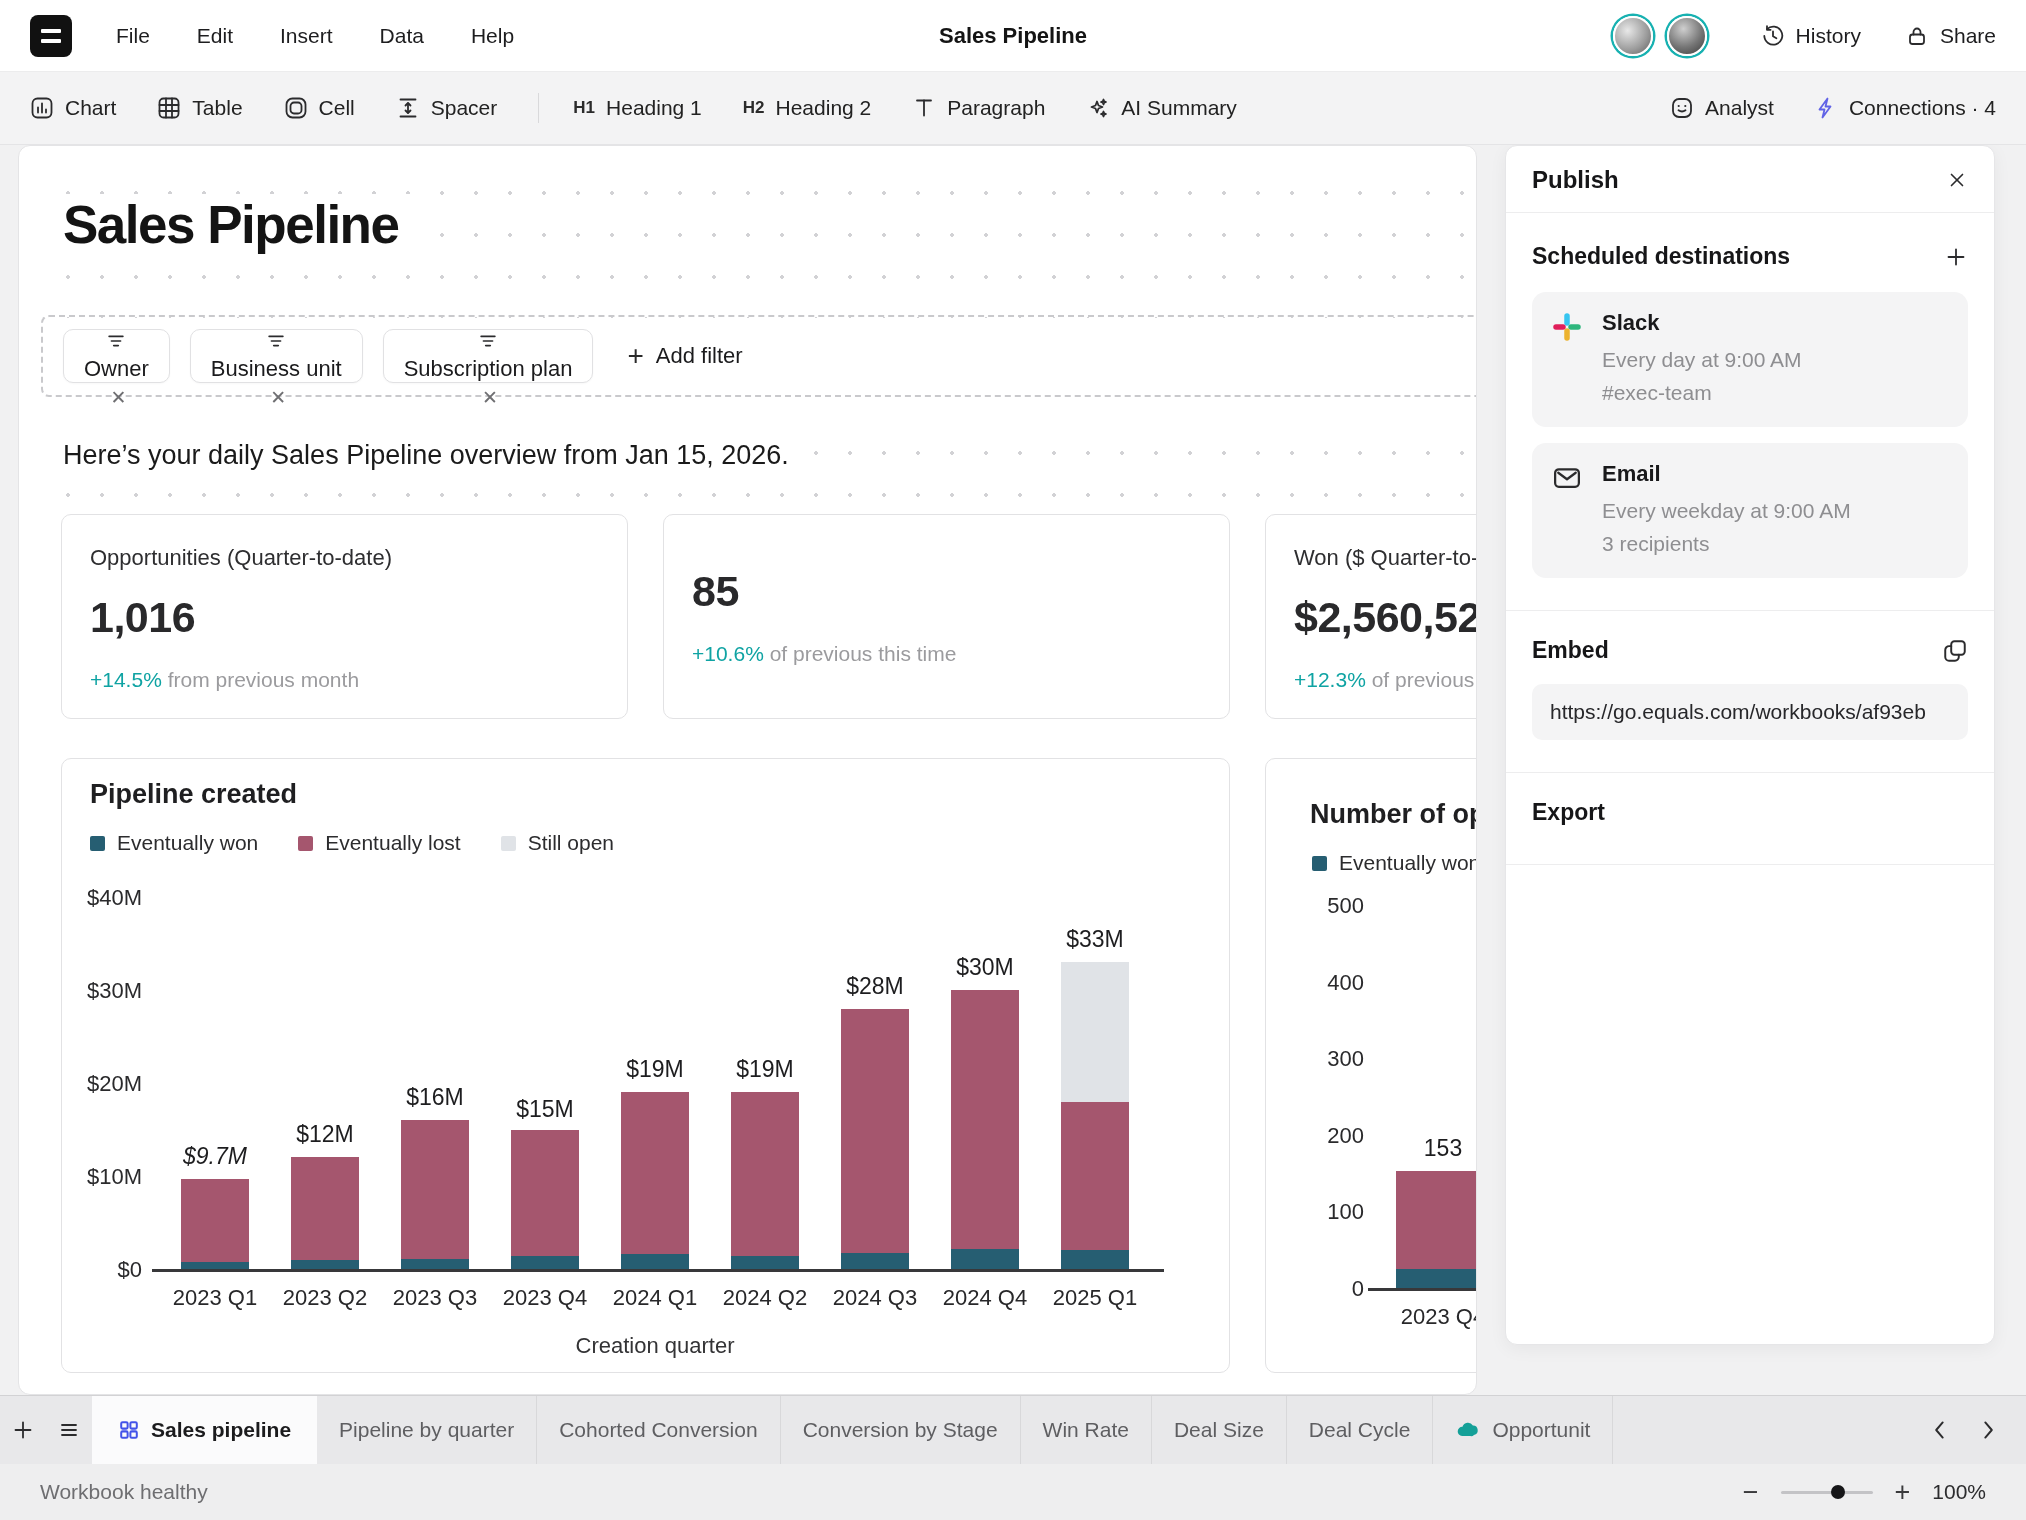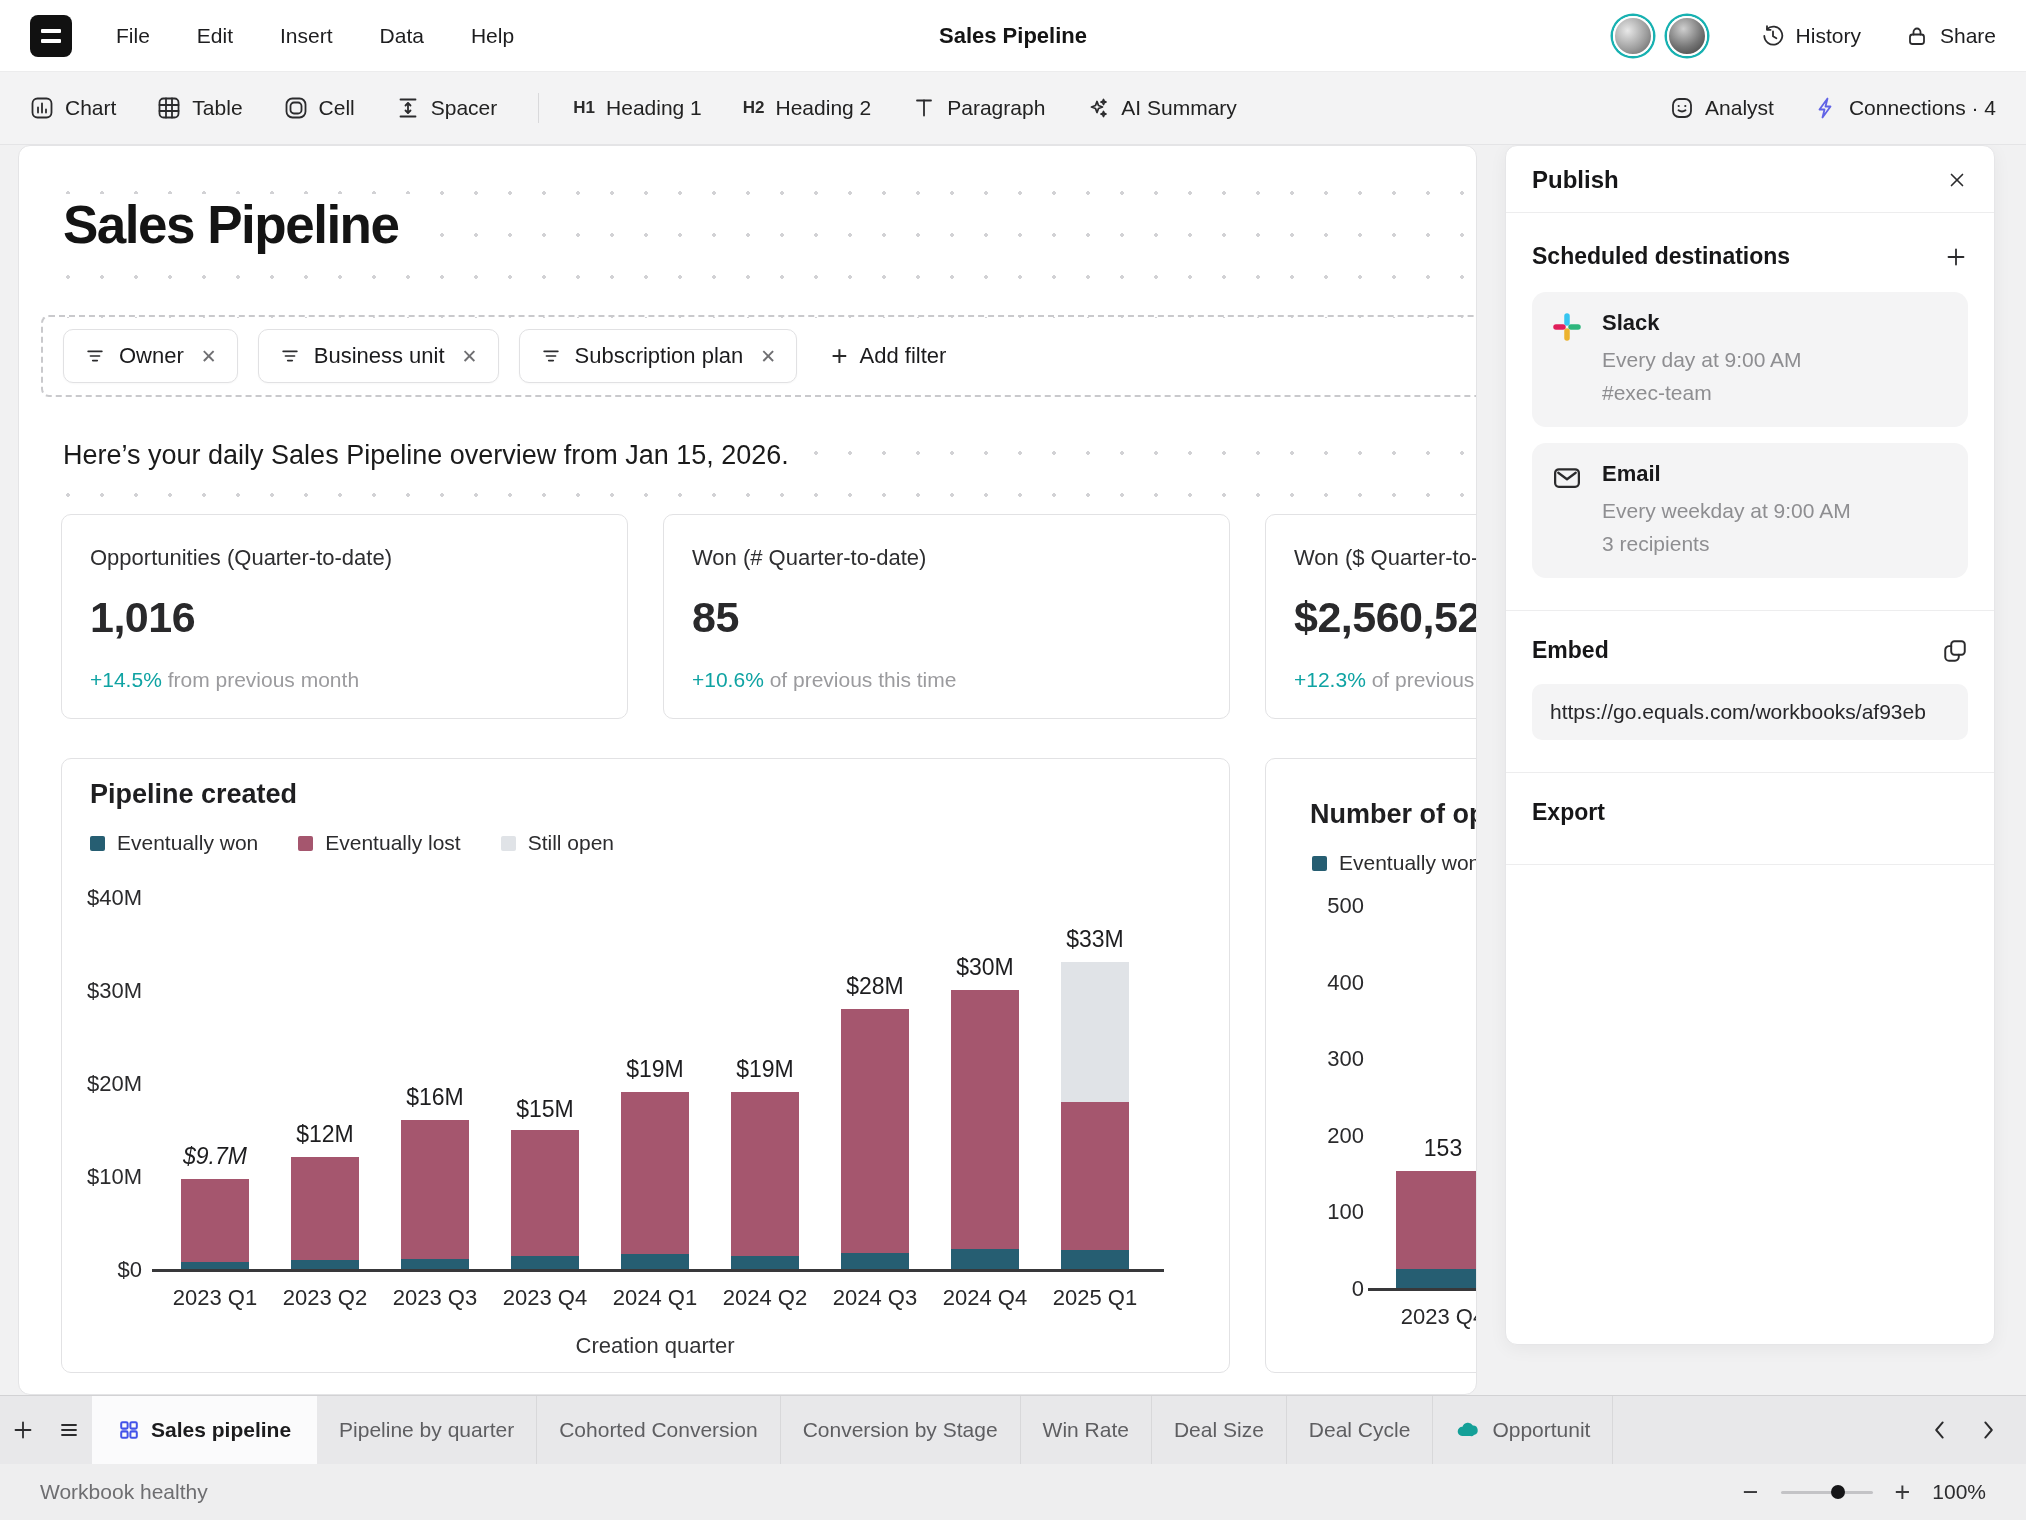--- a/index.html
+++ b/index.html
@@ -32,21 +32,21 @@
   .workspace { position:absolute; top:145px; left:0; right:0; height:1250px; background:#f1f1f2; }
   .canvas { position:absolute; left:18px; top:0; width:1459px; height:1250px; background:#fff; border:1px solid #e4e4e6; border-radius:12px; overflow:hidden; }
 
   .dotgrid { background-image:radial-gradient(circle,#d2d2d5 1.7px,transparent 2px); background-size:34px 42px; background-position:12px 14px; }
   .head-block { position:absolute; left:20px; right:0; top:12px; height:160px; }
   .doc-title { position:absolute; left:24px; top:36px; font-size:53px; font-weight:700; letter-spacing:-1.5px; color:#141414; background:#fff; padding-right:14px; }
   .para-block { position:absolute; left:20px; right:0; top:272px; height:82px; }
   .doc-para { position:absolute; left:24px; top:22px; font-size:27px; color:#1a1a1a; background:#fff; padding-right:12px; }
 
   .filter-block { position:absolute; left:22px; right:-12px; top:169px; height:82px; border:2px dashed #c9c9cc; border-radius:8px; display:flex; align-items:center; padding:0 20px; gap:20px; }
-  .chip { display:flex; align-items:center; gap:13px; height:54px; background:#fff; border:1px solid #e1e1e3; border-radius:10px; padding:10px 20px; font-size:22px; color:#1b1b1d; box-shadow:0 1px 2px rgba(0,0,0,.03); }
+  .chip { display:flex; align-items:center; gap:4px; height:54px; background:#fff; border:1px solid #e1e1e3; border-radius:10px; padding:0 20px; font-size:22px; color:#1b1b1d; box-shadow:0 1px 2px rgba(0,0,0,.03);flex-direction:column; }
   .chip .x { color:#6f6f72; font-size:19px; margin-left:4px; cursor:pointer; }
   .add-filter { display:flex; align-items:center; gap:12px; font-size:22px; color:#1b1b1d; margin-left:14px; cursor:pointer; }
   .add-filter .plus { font-size:28px; font-weight:400; color:#2a2a2a; line-height:1; }
 
   
   .kpi-card { position:absolute; top:368px; width:567px; height:205px; background:#fff; border:1px solid #e2e2e4; border-radius:10px; padding:30px 28px; }
   .kpi-label { font-size:22px; color:#2e2e30; }
   .kpi-value { font-size:43px; font-weight:700; color:#29292b; margin-top:22px; letter-spacing:-0.5px; }
   .kpi-delta { font-size:21px; color:#9b9b9e; margin-top:26px; white-space:nowrap; }
 
@@ -294,21 +294,20 @@
         <div class="doc-para">Here’s your daily Sales Pipeline overview from Jan 15, 2026.</div>
       </div>
 
       <div id="kpi-row">
           <div class="kpi-card" style="left: 42px;">
             <div class="kpi-label">Opportunities (Quarter-to-date)</div>
             <div class="kpi-value">1,016</div>
             <div class="kpi-delta"><span style="color: rgb(15, 163, 163);">+14.5%</span> from previous month</div>
           </div>
           <div class="kpi-card" style="left: 644px;">
-            <div class="kpi-label">Won (# Quarter-to-date)</div>
             <div class="kpi-value">85</div>
             <div class="kpi-delta"><span style="color: rgb(15, 163, 163);">+10.6%</span> of previous this time</div>
           </div>
           <div class="kpi-card" style="left: 1246px;">
             <div class="kpi-label">Won ($ Quarter-to-</div>
             <div class="kpi-value">$2,560,520</div>
             <div class="kpi-delta"><span style="color: rgb(15, 163, 163);">+12.3%</span> of previous</div>
           </div>
         </div>
       <div id="charts">

